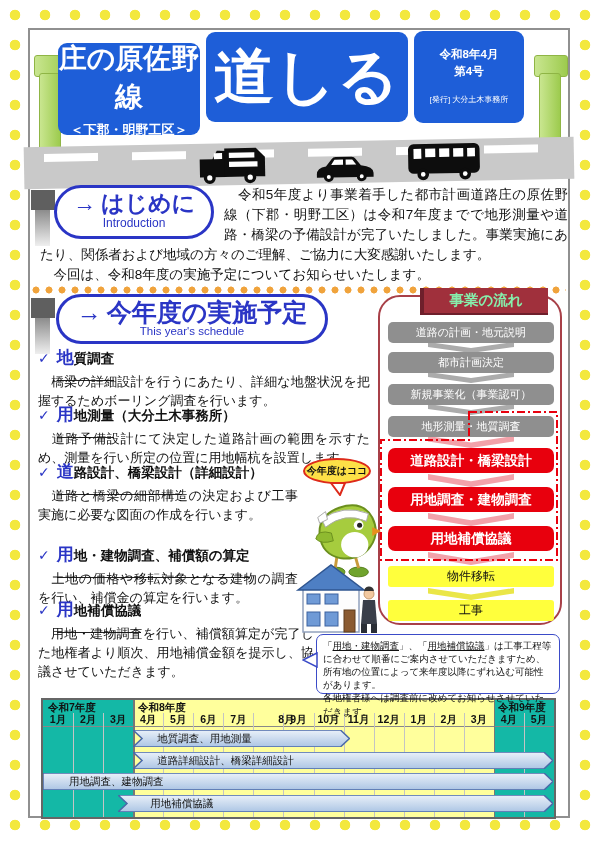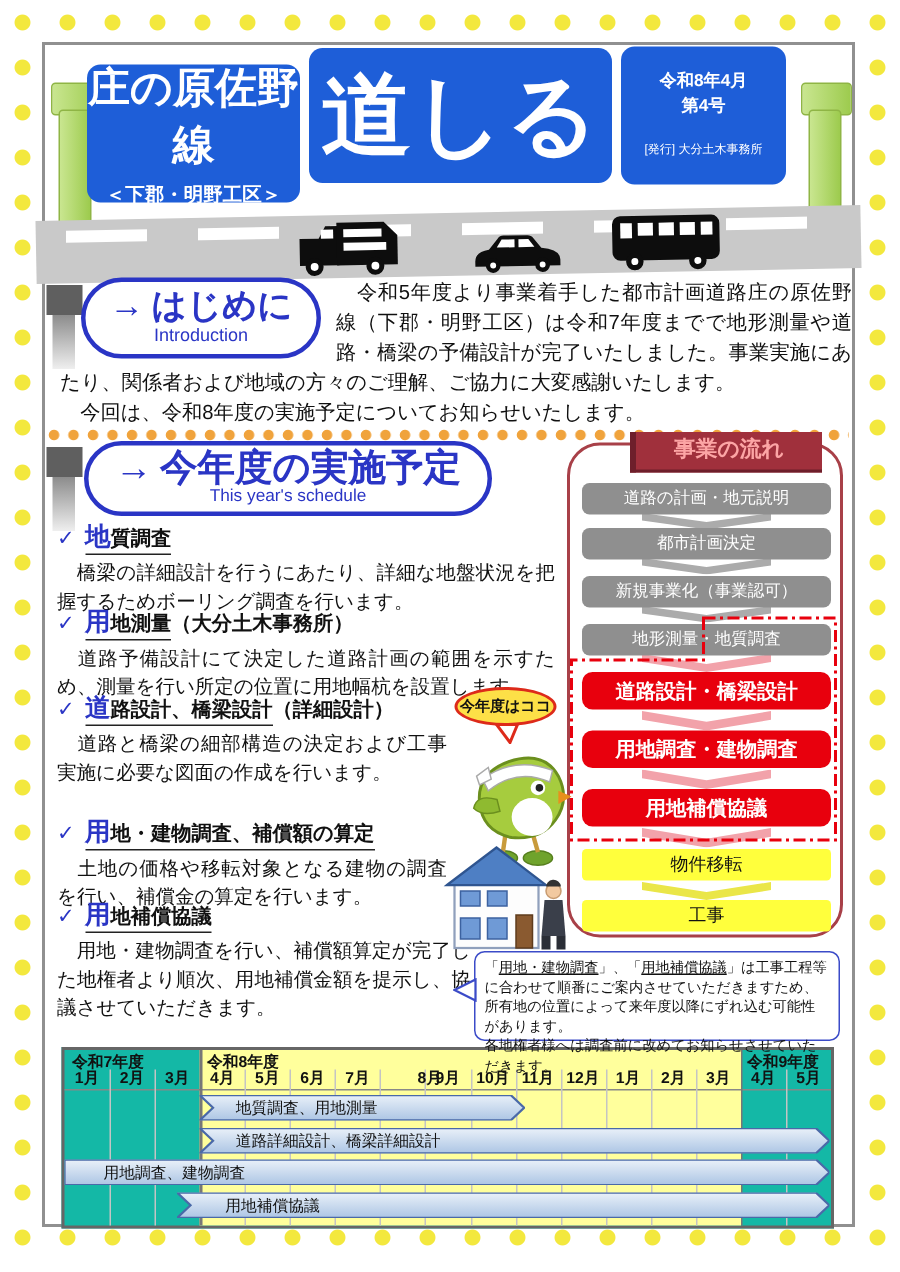--- a/index.html
+++ b/index.html
@@ -54,27 +54,27 @@
 
   
   .item{position:absolute;left:8px;}
   .item-1{top:316px;width:332px;}
   .item-2{top:373px;width:332px;}
   .item-3{top:430px;width:260px;}
   .item-4{top:513px;width:260px;}
   .item-5{top:568px;width:276px;}
   .item-title{font-size:13.5px;font-weight:bold;color:#111;}
   .check{color:#2A35C5;font-size:14px;margin-right:7px;}
-  .t-underline{border-bottom:1.5px solid #222;padding-bottom:3px;}
+  .t-underline{border-bottom:1.5px solid #222;padding-bottom:14px;}
   .t-first{color:#2A35C5;font-size:17px;}
   .item-desc{margin:4px 0 0;font-size:13px;line-height:1.45;text-align:justify;color:#111;}
 
   
   .flow-outline{position:absolute;left:348px;top:265px;width:184px;height:330px;border:2.5px solid #A84048;border-radius:22px;background:#fff;box-sizing:border-box;}
-  .flow-title{position:absolute;left:390px;top:258px;width:124px;height:25px;background:#A0303C;color:#fca5a5;font-size:14.5px;font-weight:bold;text-align:center;line-height:25px;border-left:4px solid #6E1F2B;border-bottom:2px solid #6E1F2B;z-index:3;}
+  .flow-title{position:absolute;left:390px;top:258px;width:124px;height:25px;background:#A0303C;color:#86efac;font-size:14.5px;font-weight:bold;text-align:center;line-height:25px;border-left:4px solid #6E1F2B;border-bottom:2px solid #6E1F2B;z-index:3;}
   .fstep{position:absolute;left:358px;width:166px;text-align:center;border-radius:5px;z-index:2;}
   .fgray{height:21px;line-height:21px;font-size:11px;color:#fff;background:#8F8F8F;}
   .fred{height:25px;line-height:25px;font-size:13.5px;font-weight:bold;color:#fff;background:#E8000D;border-radius:7px;}
   .fyellow{height:21px;line-height:21px;font-size:12px;color:#111;background:#FFFF3C;border-radius:3px;}
   .fg1{top:292px;} .fg2{top:322px;} .fg3{top:354px;} .fg4{top:386px;}
   .fr1{top:418px;} .fr2{top:457px;} .fr3{top:496px;}
   .fy1{top:536px;} .fy2{top:570px;}
   .chev{position:absolute;left:398px;width:86px;z-index:1;
     clip-path:polygon(0 0,50% 55%,100% 0,100% 45%,50% 100%,0 45%);}
   .cgray{background:#ABABAB;} .cpink{background:#F2A2AA;} .cyellow{background:#EAE648;}

